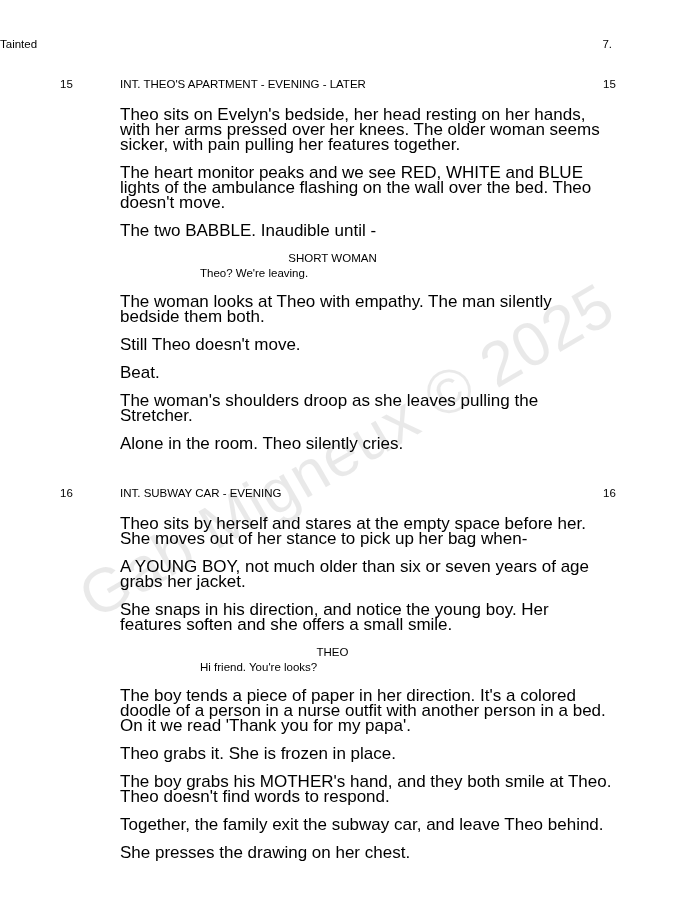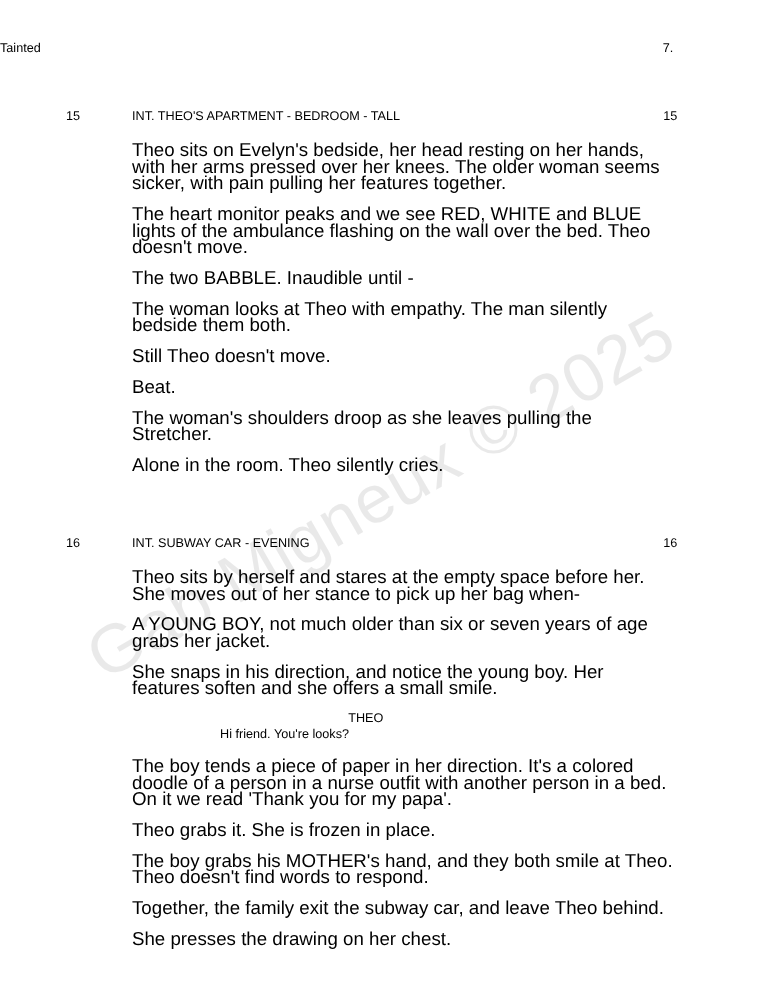--- a/index.html
+++ b/index.html
@@ -67,21 +67,20 @@
     width: 693px;
   }
   .scene {
     position: relative;
     margin-bottom: 0;
   }
   .scene-heading {
     position: relative;
     height: 20px;
     font-size: 11.5px;
-    margin-top: 22px;
   }
   .scene-num-left {
     position: absolute;
     left: 60px;
     top: 0;
   }
   .scene-slug {
     position: absolute;
     left: 120px;
     top: 0;
@@ -136,28 +135,32 @@
     <div class="header">
       <div class="title">Tainted</div>
       <div class="pagenum">7.</div>
     </div>
 
     <div class="script">
 
       <div class="scene">
         <div class="scene-heading">
           <span class="scene-num-left">15</span>
-          <span class="scene-slug">INT. THEO'S APARTMENT - BEDROOM - TALL</span>
+          <span class="scene-slug">INT. THEO'S APARTMENT - EVENING - LATER</span>
           <span class="scene-num-right">15</span>
         </div>
 
         <p class="action first">Theo sits on Evelyn's bedside, her head resting on her hands, with her arms pressed over her knees. The older woman seems sicker, with pain pulling her features together.</p>
         <p class="action">The heart monitor peaks and we see RED, WHITE and BLUE lights of the ambulance flashing on the wall over the bed. Theo doesn't move.</p>
         <p class="action">The two BABBLE. Inaudible until -</p>
 
+        <div class="dialogue-block">
+          <div class="character">SHORT WOMAN</div>
+          <div class="dialogue">Theo? We're leaving.</div>
+        </div>
 
         <p class="action">The woman looks at Theo with empathy.  The man silently bedside them both.</p>
         <p class="action">Still Theo doesn't move.</p>
         <p class="action">Beat.</p>
         <p class="action">The woman's shoulders droop as she leaves pulling the Stretcher.</p>
         <p class="action">Alone in the room. Theo silently cries.</p>
       </div>
 
       <div class="scene-gap"></div>
 

